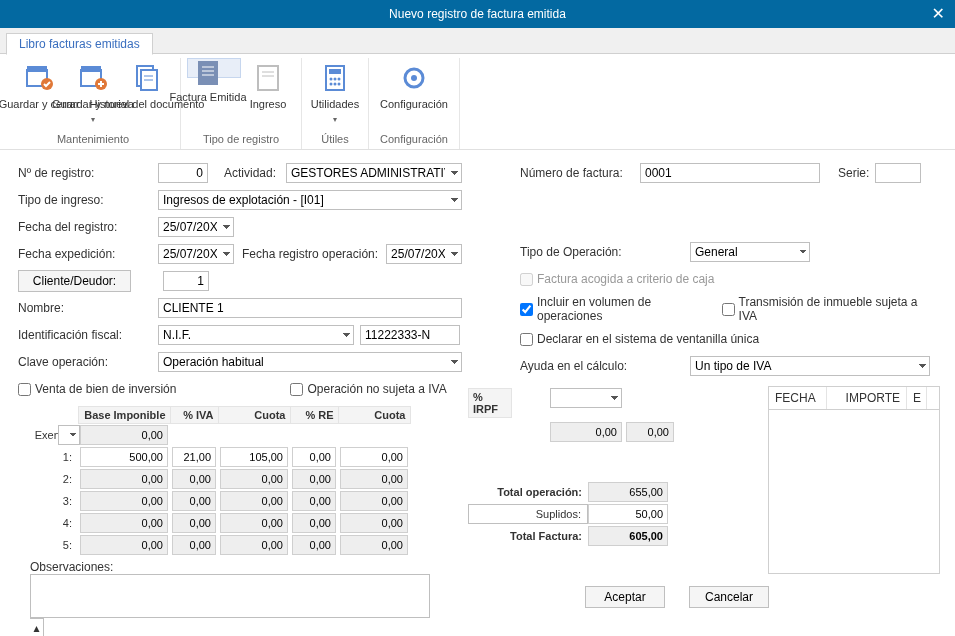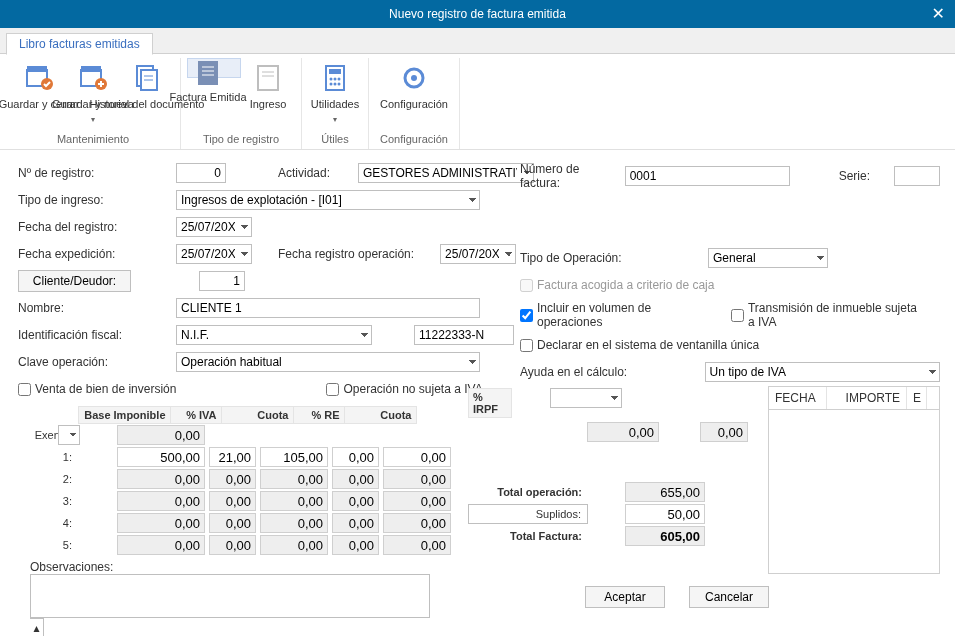--- a/index.html
+++ b/index.html
@@ -10,35 +10,35 @@
 .tab { display: inline-block; background: #fff; border: 1px solid #d0d0d0; border-bottom: 1px solid #fff; padding: 3px 12px; margin-left: 6px; position: relative; top: 1px; color: #3a6fbf; }
 .ribbon { display: flex; border-bottom: 1px solid #e0e0e0; padding: 4px 6px 0; height: 96px; }
 .ribbon-group { display: flex; flex-direction: column; border-right: 1px solid #e6e6e6; padding: 0 6px; align-items: center; }
 .ribbon-buttons { display: flex; flex: 1; }
 .ribbon-btn { display: flex; flex-direction: column; align-items: center; justify-content: flex-start; width: 54px; padding: 4px 2px; cursor: pointer; text-align: center; line-height: 12px; gap: 4px; }
 .ribbon-btn.sel { background: #e8eef8; border: 1px solid #c6d6ee; }
 .ribbon-btn .icon { width: 32px; height: 32px; display: flex; align-items: center; justify-content: center; }
 .ribbon-btn .lbl { font-size: 11px; }
 .ribbon-group-label { font-size: 11px; color: #666; padding: 2px 0 4px; text-align: center; width: 100%; }
 .form-area { padding: 12px 18px 8px; position: relative; }
-.row { display: flex; align-items: center; margin-bottom: 5px; min-height: 22px; gap: 18px; }
+.row { display: flex; align-items: center; margin-bottom: 5px; min-height: 22px; }
 .lbl { width: 140px; }
 .inp, .sel { height: 20px; border: 1px solid #bfbfbf; background: #fff; padding: 0 4px; font-size: 12px; }
 .sel { padding-right: 16px; background-image: linear-gradient(45deg, transparent 50%, #555 50%), linear-gradient(135deg, #555 50%, transparent 50%); background-position: right 6px center, right 2px center; background-size: 4px 4px, 4px 4px; background-repeat: no-repeat; }
 .btn { height: 22px; border: 1px solid #bfbfbf; background: #f5f5f5; padding: 0 8px; cursor: pointer; }
 .chk { display: inline-flex; align-items: center; gap: 4px; margin-right: 14px; }
 .chk input { width: 13px; height: 13px; }
 .right-col { position: absolute; left: 520px; top: 12px; width: 420px; }
 .grid { margin-top: 6px; }
 .grid table { border-collapse: collapse; }
 .grid th { font-weight: 600; text-align: right; padding: 2px 4px; font-size: 11px; background: #f4f4f4; border: 1px solid #e4e4e4;}
 .grid th.first { background:none; border:none; width:60px; }
 .grid td { padding: 1px 2px; }
 .grid td.lbl-cell { text-align: right; padding-right: 6px; font-size: 11px; }
-.cell-inp { width: 100%; height: 20px; border: 1px solid #cfcfcf; text-align: right; padding: 0 4px; font-size: 13px; margin-left: 37px; }
+.cell-inp { width: 100%; height: 20px; border: 1px solid #cfcfcf; text-align: right; padding: 0 4px; font-size: 11px; }
 .cell-inp.ro { background: #eeeeee; }
 .totals { position: absolute; left: 468px; top: 482px; }
 .totals .trow { display: flex; align-items: center; margin-bottom: 2px; }
 .totals .tlbl { width: 120px; text-align: right; padding-right: 6px; font-size: 11px; }
 .totals .tlbl.boxed { border:1px solid #bfbfbf; height:20px; line-height:18px; }
 .totals .tval { width: 80px; }
 .irpf-box { position:absolute; left:468px; top:388px; }
 .irpf-box .cell-inp{ margin-bottom:2px;}
 .actions { position: absolute; left: 585px; top: 586px; display: flex; gap: 24px; }
 .actions .btn { width: 80px; }

